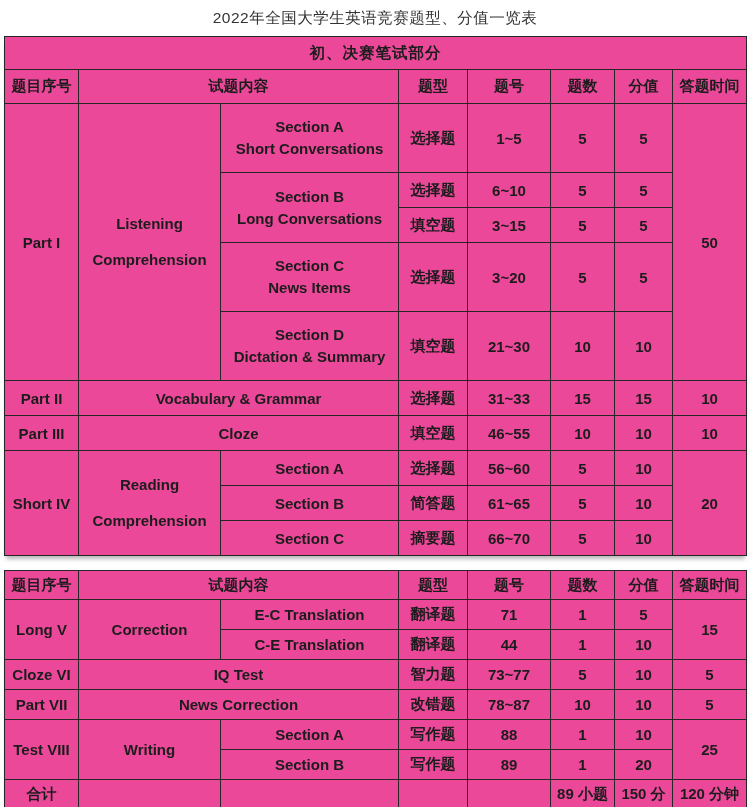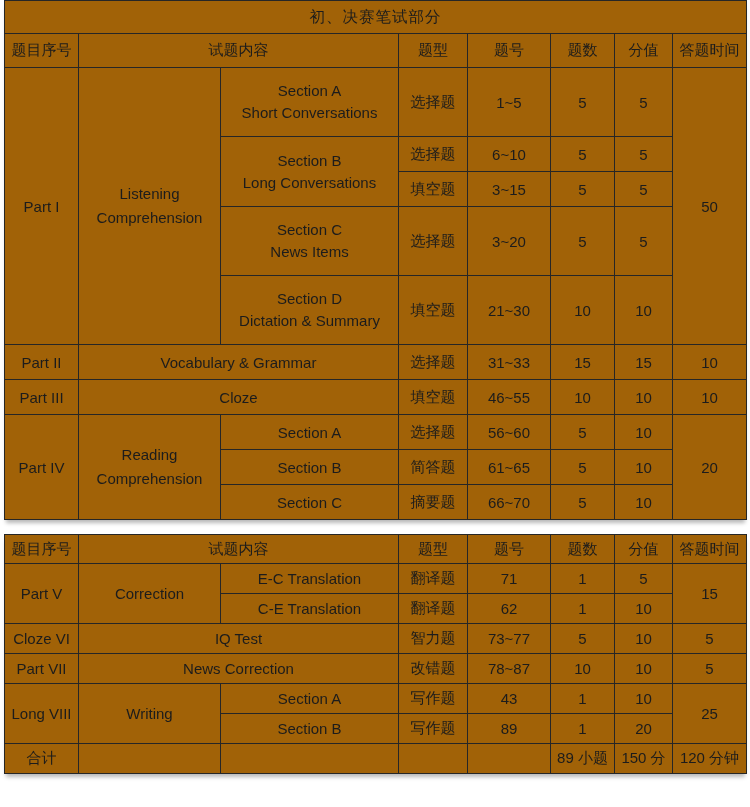--- a/index.html
+++ b/index.html
@@ -15,47 +15,49 @@
     font-size: 15.5px;
     color: #333333;
     padding: 8px 0 7px 0;
     letter-spacing: 0.5px;
   }
   table {
     border-collapse: collapse;
     table-layout: fixed;
     width: 742px;
     box-shadow: 0 5px 4px -2px rgba(0,0,0,0.28);
-    background: #a16207;
+    background: #ec4899;
+    font-weight: bold;
   }
   table.t2 { margin-top: 14px; }
   td {
     border: 1px solid #262626;
     text-align: center;
     vertical-align: middle;
     padding: 0 2px;
     font-size: 15px;
     color: #1c1c1c;
     overflow: hidden;
   }
   .banner td { height: 32px; font-size: 15.5px; letter-spacing: 1px; }
   .head td  { height: 33px; }
   .t2 .head td { height: 28px; }
   tr.h-tall td { height: 68px; }
   tr.h-mid  td { height: 34px; }
   tr.h-sm   td { height: 29px; margin-top: 40px; }
   .two-line span { display: block; line-height: 22px; }
-  .wrap-cat { line-height: 24px; }
+  .wrap-cat { line-height: 36px; }
   .en { letter-spacing: 0; }
 </style>
 </head>
 <body>
 
 <div class="page">
 
+  <div class="page-title">2022年全国大学生英语竞赛题型、分值一览表</div>
 
   <table class="t1">
     <colgroup>
       <col style="width:74px">
         <col style="width:142px">
         <col style="width:178px">
         <col style="width:69px">
       <col style="width:83px">
         <col style="width:64px">
         <col style="width:58px">
@@ -145,21 +147,21 @@
       <td class="en">Part III</td>
       <td colspan="2" class="en">Cloze</td>
       <td>填空题</td>
       <td>46~55</td>
       <td>10</td>
       <td>10</td>
       <td>10</td>
     </tr>
 
     <tr class="h-mid">
-      <td rowspan="3" class="en">Part IV</td>
+      <td rowspan="3" class="en">Short IV</td>
       <td rowspan="3" class="en wrap-cat">Reading Comprehension</td>
       <td class="en">Section A</td>
       <td>选择题</td>
       <td>56~60</td>
       <td>5</td>
       <td>10</td>
       <td rowspan="3">20</td>
     </tr>
     <tr class="h-mid">
       <td class="en">Section B</td>
@@ -195,33 +197,33 @@
       <td>题目序号</td>
       <td colspan="2">试题内容</td>
       <td>题型</td>
       <td>题号</td>
       <td>题数</td>
       <td>分值</td>
       <td>答题时间</td>
     </tr>
 
     <tr class="h-sm">
-      <td rowspan="2" class="en">Part V</td>
+      <td rowspan="2" class="en">Long V</td>
       <td rowspan="2" class="en">Correction</td>
       <td class="en">E-C Translation</td>
       <td>翻译题</td>
       <td>71</td>
       <td>1</td>
       <td>5</td>
       <td rowspan="2">15</td>
     </tr>
     <tr class="h-sm">
       <td class="en">C-E Translation</td>
       <td>翻译题</td>
-      <td>62</td>
+      <td>44</td>
       <td>1</td>
       <td>10</td>
     </tr>
 
     <tr class="h-sm">
       <td class="en">Cloze VI</td>
       <td colspan="2" class="en">IQ Test</td>
       <td>智力题</td>
       <td>73~77</td>
       <td>5</td>
@@ -233,25 +235,25 @@
       <td class="en">Part VII</td>
       <td colspan="2" class="en">News Correction</td>
       <td>改错题</td>
       <td>78~87</td>
       <td>10</td>
       <td>10</td>
       <td>5</td>
     </tr>
 
     <tr class="h-sm">
-      <td rowspan="2" class="en">Long VIII</td>
+      <td rowspan="2" class="en">Test VIII</td>
       <td rowspan="2" class="en">Writing</td>
       <td class="en">Section A</td>
       <td>写作题</td>
-      <td>43</td>
+      <td>88</td>
       <td>1</td>
       <td>10</td>
       <td rowspan="2">25</td>
     </tr>
     <tr class="h-sm">
       <td class="en">Section B</td>
       <td>写作题</td>
       <td>89</td>
       <td>1</td>
       <td>20</td>

